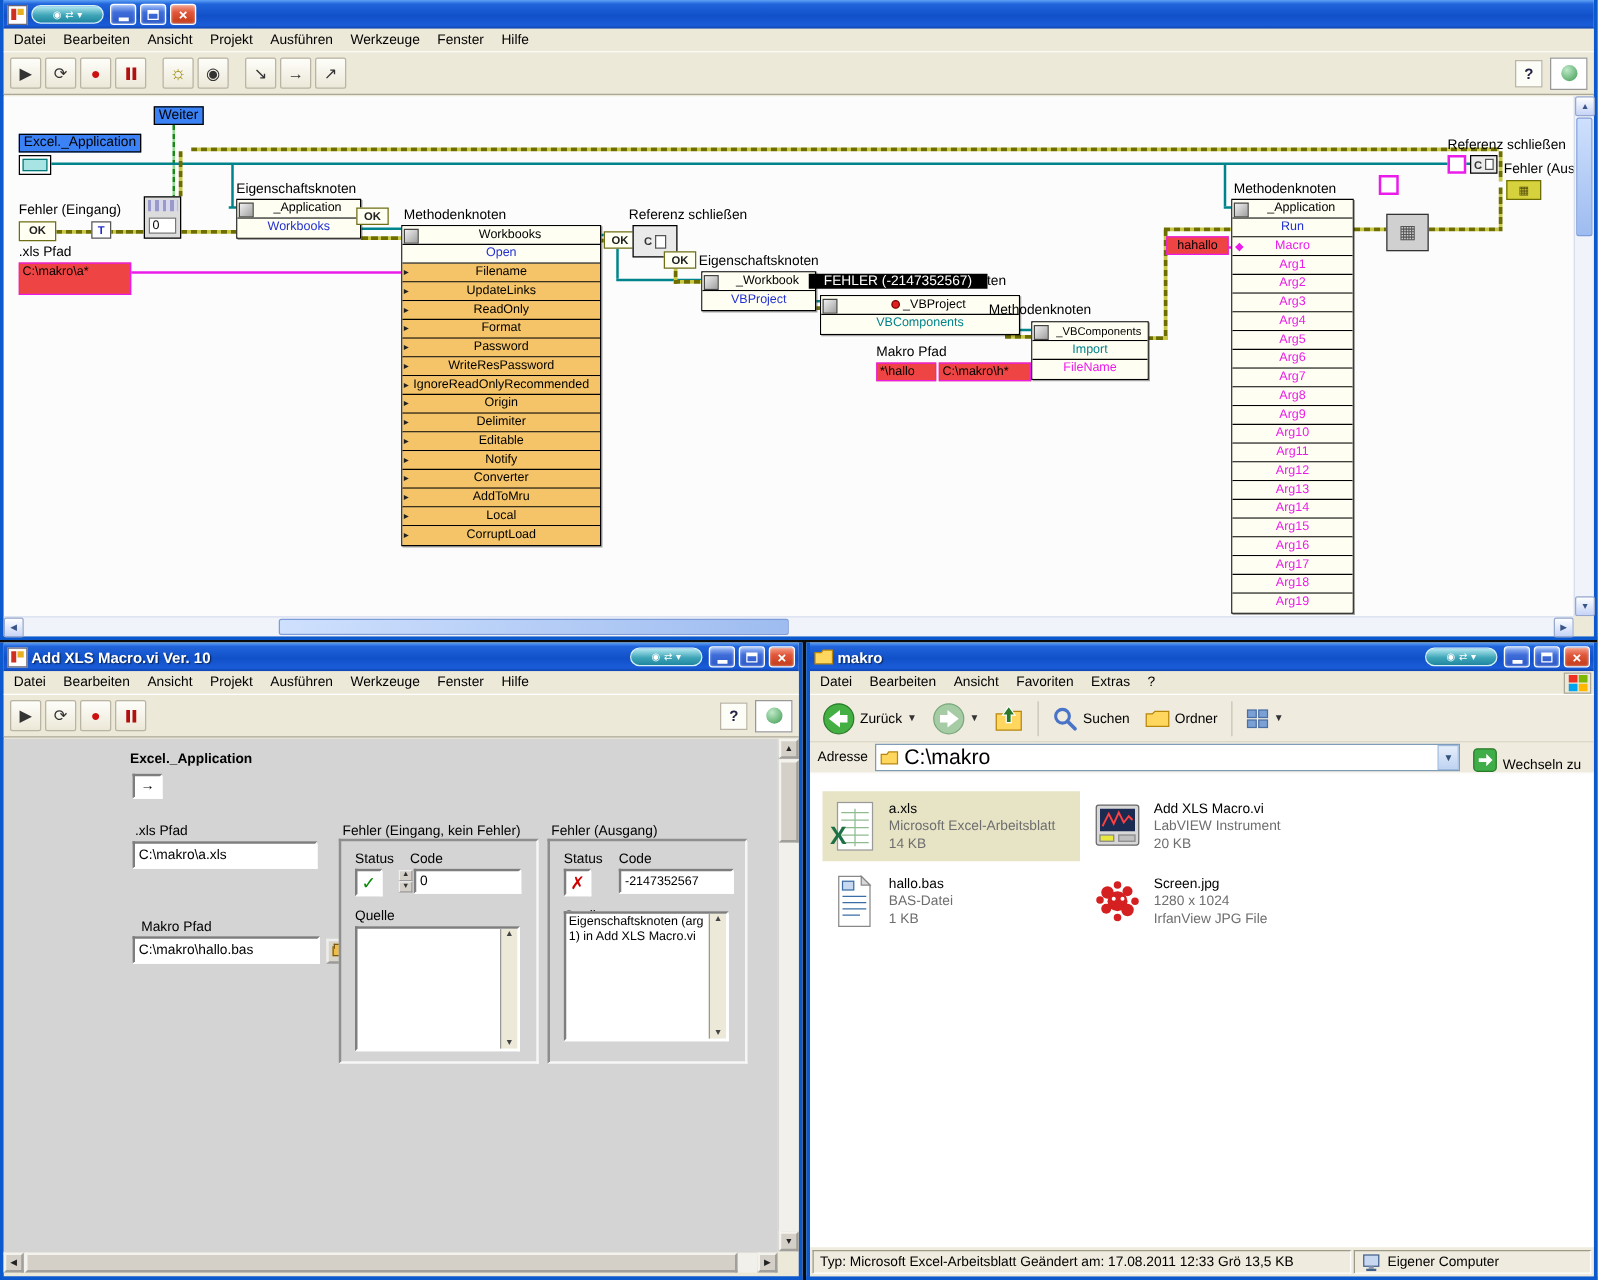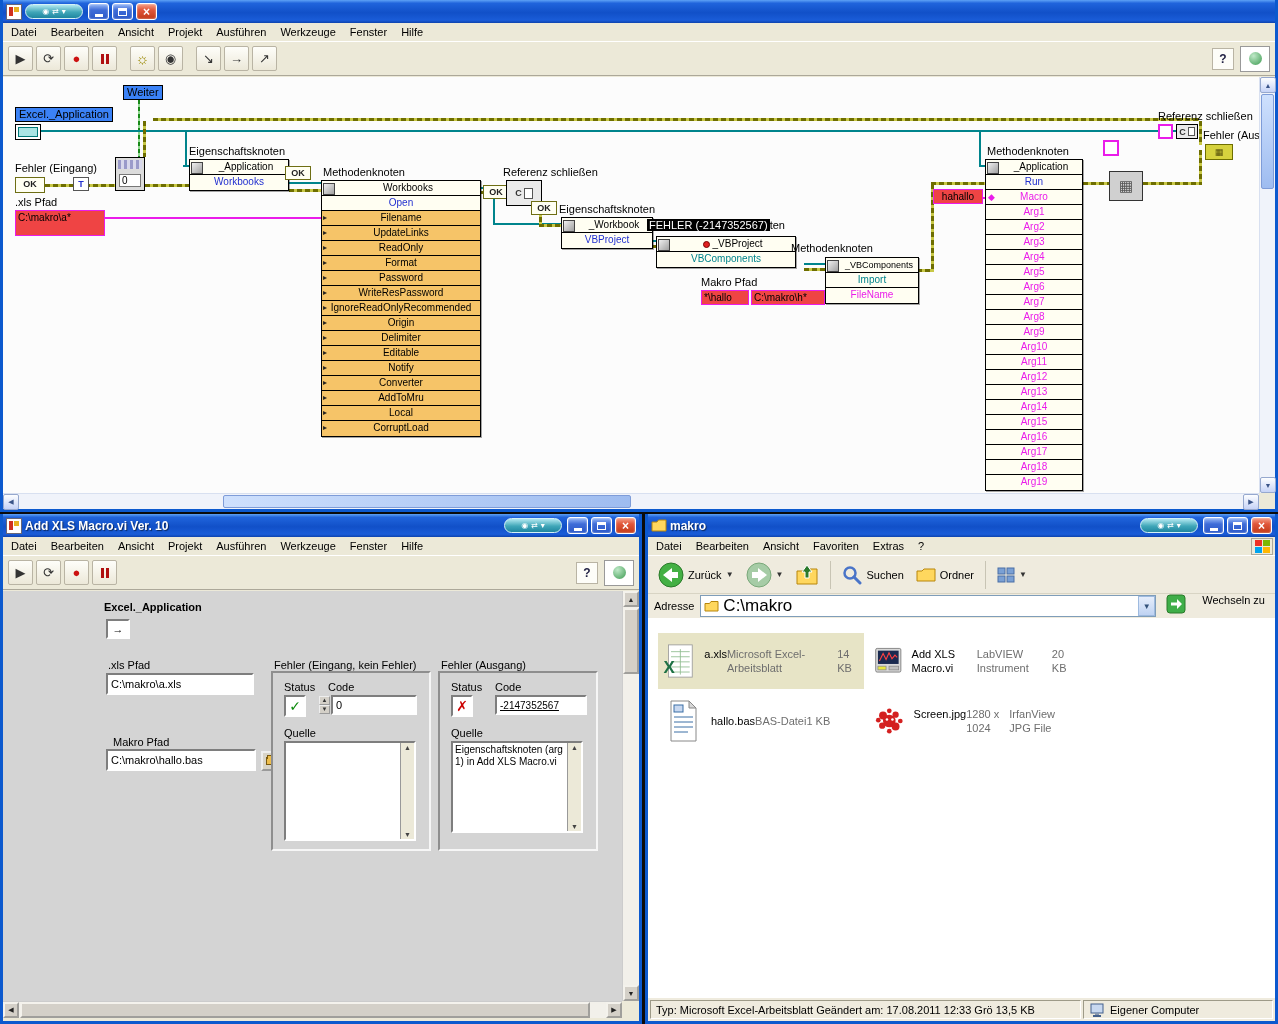--- a/index.html
+++ b/index.html
@@ -49,21 +49,21 @@
 .term i{position:absolute;left:2px;top:2px;right:2px;bottom:2px;background:#A9E4E4;border:1px solid #007878}
 .tconst{position:absolute;border:1px solid #555;background:#fff;color:#2230D0;font-size:9px;font-weight:bold;text-align:center;line-height:12px}
 .zn{position:absolute;border:1px solid #000;background:#DCDCDC}
 .zn::before{content:"";position:absolute;left:2px;top:2px;right:2px;height:9px;background:repeating-linear-gradient(90deg,#9A9ACA 0 3px,#D8D8EC 3px 6px)}
 .zn .zin{position:absolute;left:3px;bottom:3px;right:3px;height:13px;background:#fff;border:1px solid #777;font-size:10px;line-height:11px;padding-left:2px}
 .crnode{position:absolute;border:1px solid #000;background:#EAEAEA;display:flex;align-items:center;justify-content:center;gap:2px;font-size:9px;font-weight:bold;color:#333}
 .crnode .pg{display:inline-block;width:9px;height:11px;background:#fff;border:1px solid #555}
 .pinksq{position:absolute;border:2px solid #EA1CEA;background:#fff}
 .oliveterm{position:absolute;background:#D6D23E;border:1px solid #6E6E00;color:#55500A;font-size:9px;text-align:center;line-height:14px}
 .greyclu{position:absolute;background:#D0D0D0;border:1px solid #333;color:#555;font-size:15px;text-align:center;line-height:28px}
-.sel{background:#000;color:#fff;padding:0 2px}
+.sel{background:#000;color:#fff;padding:0 12px}
 .wr{position:absolute}
 .wteal{background:#00848C}
 .wpink{background:#EA1CEA}
 .werr{background:repeating-linear-gradient(90deg,#6E6E00 0 5px,#C8C846 5px 8px)}
 .werrv{background:repeating-linear-gradient(180deg,#6E6E00 0 5px,#C8C846 5px 8px)}
 .wgrnv{background:repeating-linear-gradient(180deg,#188818 0 4px,#90D890 4px 7px)}
 
 .xsbv{position:absolute;top:77px;right:0;width:16px;bottom:16px;background:#F0F3FA;border-left:1px solid #D8E0F0}
 .xsbh{position:absolute;left:0;right:16px;bottom:0;height:16px;background:#F0F3FA;border-top:1px solid #D8E0F0}
 .sbarr{position:absolute;width:16px;height:16px;background:linear-gradient(180deg,#FDFEFF,#C6D3F7);border:1px solid #96A8CE;border-radius:2px;color:#3A5488;font-size:7px;display:flex;align-items:center;justify-content:center}
@@ -93,24 +93,24 @@
 .cth{position:absolute;background:#D4D0C8;border:2px outset #F4F2EC}
 
 .extb{height:38px;background:#EFEBDE;border-bottom:1px solid #D8D4C4;display:flex;align-items:center;gap:4px;padding:0 6px;font-size:11px}
 .exbtn{display:flex;align-items:center;gap:4px;padding:2px 4px;white-space:nowrap}
 .sepv{width:1px;height:28px;background:#C8C4B4;margin:0 3px}
 .caret{font-size:8px;color:#333}
 .addr{height:25px;background:#EFEBDE;display:flex;align-items:center;gap:6px;padding:0 6px;font-size:11px;border-bottom:1px solid #fff}
 .combo{flex:1;height:22px;background:#fff;border:1px solid #7F9DB9;display:flex;align-items:center;gap:4px;padding-left:3px}
 .combo .txt{flex:1;font-size:17px}
 .drop{width:17px;height:20px;background:linear-gradient(180deg,#E6EEFB,#BFD3F2);border:1px solid #9EBADF;display:flex;align-items:center;justify-content:center;font-size:8px;color:#33527A}
-.gobtn{display:flex;align-items:flex-start;gap:16px;padding:0 4px;height:24px;white-space:nowrap}
+.gobtn{display:flex;align-items:flex-end;gap:4px;padding:0 4px;height:24px;white-space:nowrap}
 .filearea{position:absolute;left:0;top:105px;right:0;bottom:23px;background:#fff;overflow:hidden}
 .tile{position:absolute;width:206px;height:56px;display:flex;align-items:center;gap:7px;padding:2px}
-.tile .tx{display:flex;flex-direction:row;justify-content:center;font-size:11px;line-height:14px}
+.tile .tx{display:flex;flex-direction:column;justify-content:center;font-size:11px;line-height:14px}
 .tile .l2{color:#6E6E6E}
 .tile.selx{background:#E7E4C6}
 .exstatus{position:absolute;left:0;right:0;bottom:0;height:23px;background:#EFEBDE;display:flex;gap:2px;padding:2px;font-size:11px}
 .panel{border:1px solid;border-color:#9D9A88 #FFF #FFF #9D9A88;display:flex;align-items:center;padding:0 5px;gap:5px;white-space:nowrap;overflow:hidden}
 .winlogo{margin-left:auto;margin-right:2px;width:22px;height:17px;border:1px solid #ACA899;background:#ECE9D8;display:grid;grid-template-columns:7px 7px;gap:1px;place-content:center}
 .winlogo i{width:7px;height:6px;display:block}
 </style>
 </head>
 <body>
 
@@ -263,21 +263,21 @@
     <div class="okc" style="left:528px;top:124px;width:26px;height:14px">OK</div>
 
     <div class="lab" style="left:556px;top:126px">Eigenschaftsknoten</div>
     <div class="node" style="left:558px;top:140px;width:92px">
       <div class="nrow hdr"><span>_Workbook</span></div>
       <div class="nrow t-blue">VBProject</div>
     </div>
 
     <div class="lab" style="left:644px;top:142px"><span class="sel">FEHLER (-2147352567)</span><span>ten</span></div>
 
-    <div class="node" style="left:653px;top:159px;width:140px">
+    <div class="node" style="left:653px;top:159px;width:160px">
       <div class="nrow hdr"><span class="dot"></span><span>_VBProject</span></div>
       <div class="nrow t-teal">VBComponents</div>
     </div>
 
     <div class="lab" style="left:698px;top:199px">Makro Pfad</div>
     <div class="pathc" style="left:698px;top:213px;width:48px;height:15px">*\hallo</div>
     <div class="pathc" style="left:748px;top:213px;width:74px;height:15px">C:\makro\h*</div>
 
     <div class="lab" style="left:788px;top:165px">Methodenknoten</div>
     <div class="node" style="left:822px;top:180px;width:94px">
@@ -426,23 +426,23 @@
       </div>
     </div>
 
     <div class="flab" style="left:438px;top:68px">Fehler (Ausgang)</div>
     <div class="clusterbox" style="left:435px;top:80px;width:160px;height:180px">
       <div class="flab" style="left:11px;top:8px">Status</div>
       <div class="statusbox sunk" style="left:11px;top:22px">
           <span style="color:#CC0000">✗</span>
         </div>
       <div class="flab" style="left:55px;top:8px">Code</div>
-      <input class="tfield sunk" style="left: 55px; top: 22px; width: 92px; height: 20px; font-size: 10px; text-decoration: underline;" readonly="" value="-2147352567">
+      <input class="tfield sunk" style="left: 55px; top: 22px; width: 92px; height: 20px; font-size: 10px;" readonly="" value="-2147352567">
       <div class="flab" style="left:11px;top:54px">Quelle</div>
-      <div class="qarea sunk" style="left:11px;top:68px;width:132px;height:92px">
+      <div class="qarea sunk" style="left:11px;top:56px;width:132px;height:104px">
         <div class="qtxt">Eigenschaftsknoten (arg 1) in Add XLS Macro.vi</div>
         <div class="qsb">
             <span>▲</span>
             <span>▼</span>
           </div>
       </div>
     </div>
   </div>
 
   <div class="csbv">

